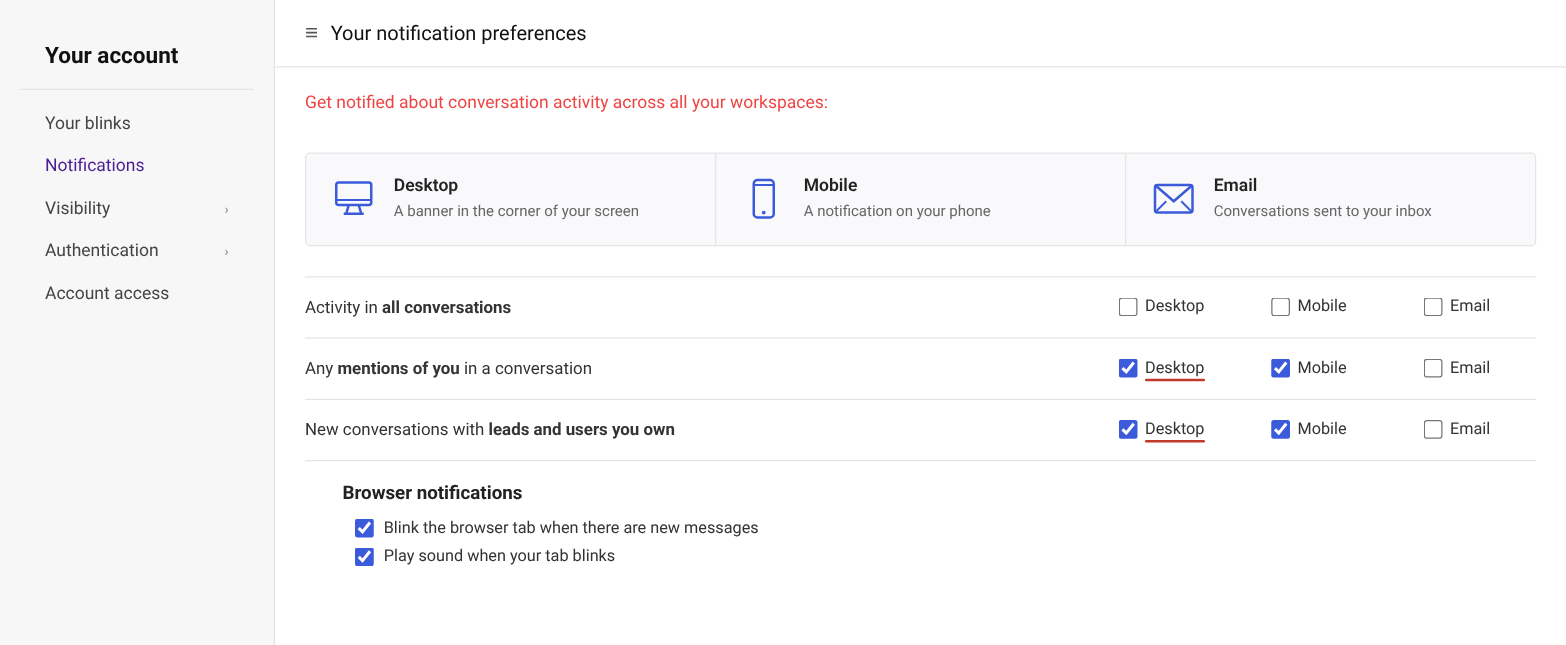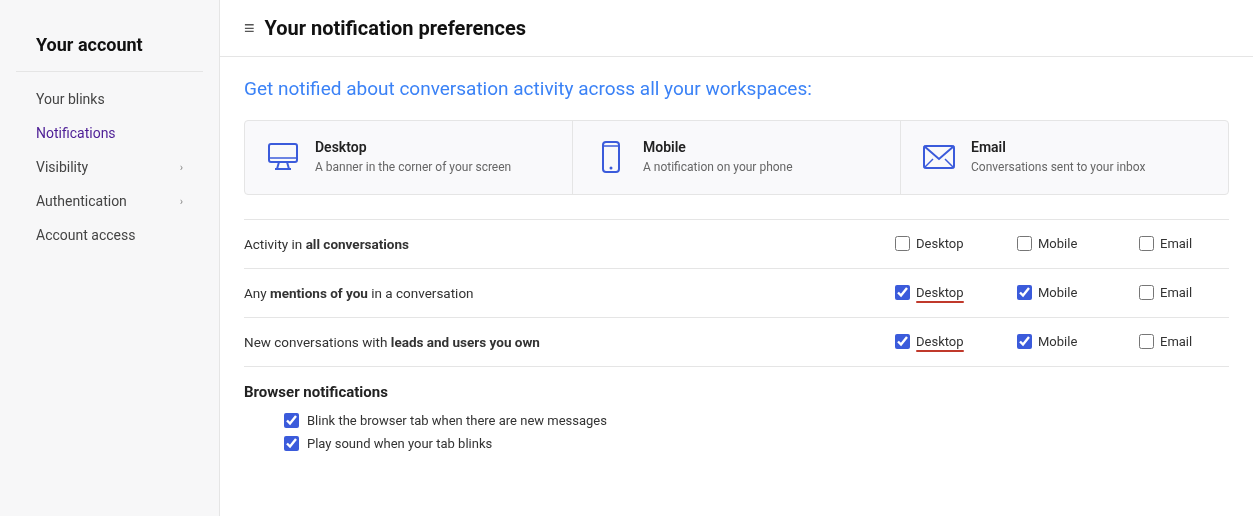--- a/index.html
+++ b/index.html
@@ -50,31 +50,31 @@
       padding: 16px 24px;
       border-bottom: 1px solid #e5e5e5;
       gap: 10px;
     }
     .main-header-icon {
       font-size: 18px;
       color: #555;
       cursor: pointer;
     }
     .main-header-title {
-      font-size: 20px;
-      font-weight: 700;
+      font-size: 16px;
+      font-weight: 400;
       color: #111;
     }
     .main-body {
       padding: 20px 24px;
     }
     .subtitle {
-      font-size: 19px;
-      color: #3b82f6;
-      margin-bottom: 20px;
+      font-size: 14px;
+      color: #ef4444;
+      margin-bottom: 32px;
     }
 
     
     .channel-cards {
       display: flex;
       gap: 0;
       border: 1px solid #e5e5e5;
       border-radius: 4px;
       overflow: hidden;
       margin-bottom: 24px;
@@ -163,20 +163,21 @@
 
     
     .browser-notif-section {
       padding: 16px 0;
     }
     .browser-notif-title {
       font-size: 15px;
       font-weight: 700;
       color: #222;
       margin-bottom: 12px;
+      margin-left: 30px;
     }
     .browser-notif-item {
       display: flex;
       align-items: flex-end;
       gap: 8px;
       font-size: 13px;
       color: #333;
       margin-bottom: 8px;
       padding-left: 40px;
     }

